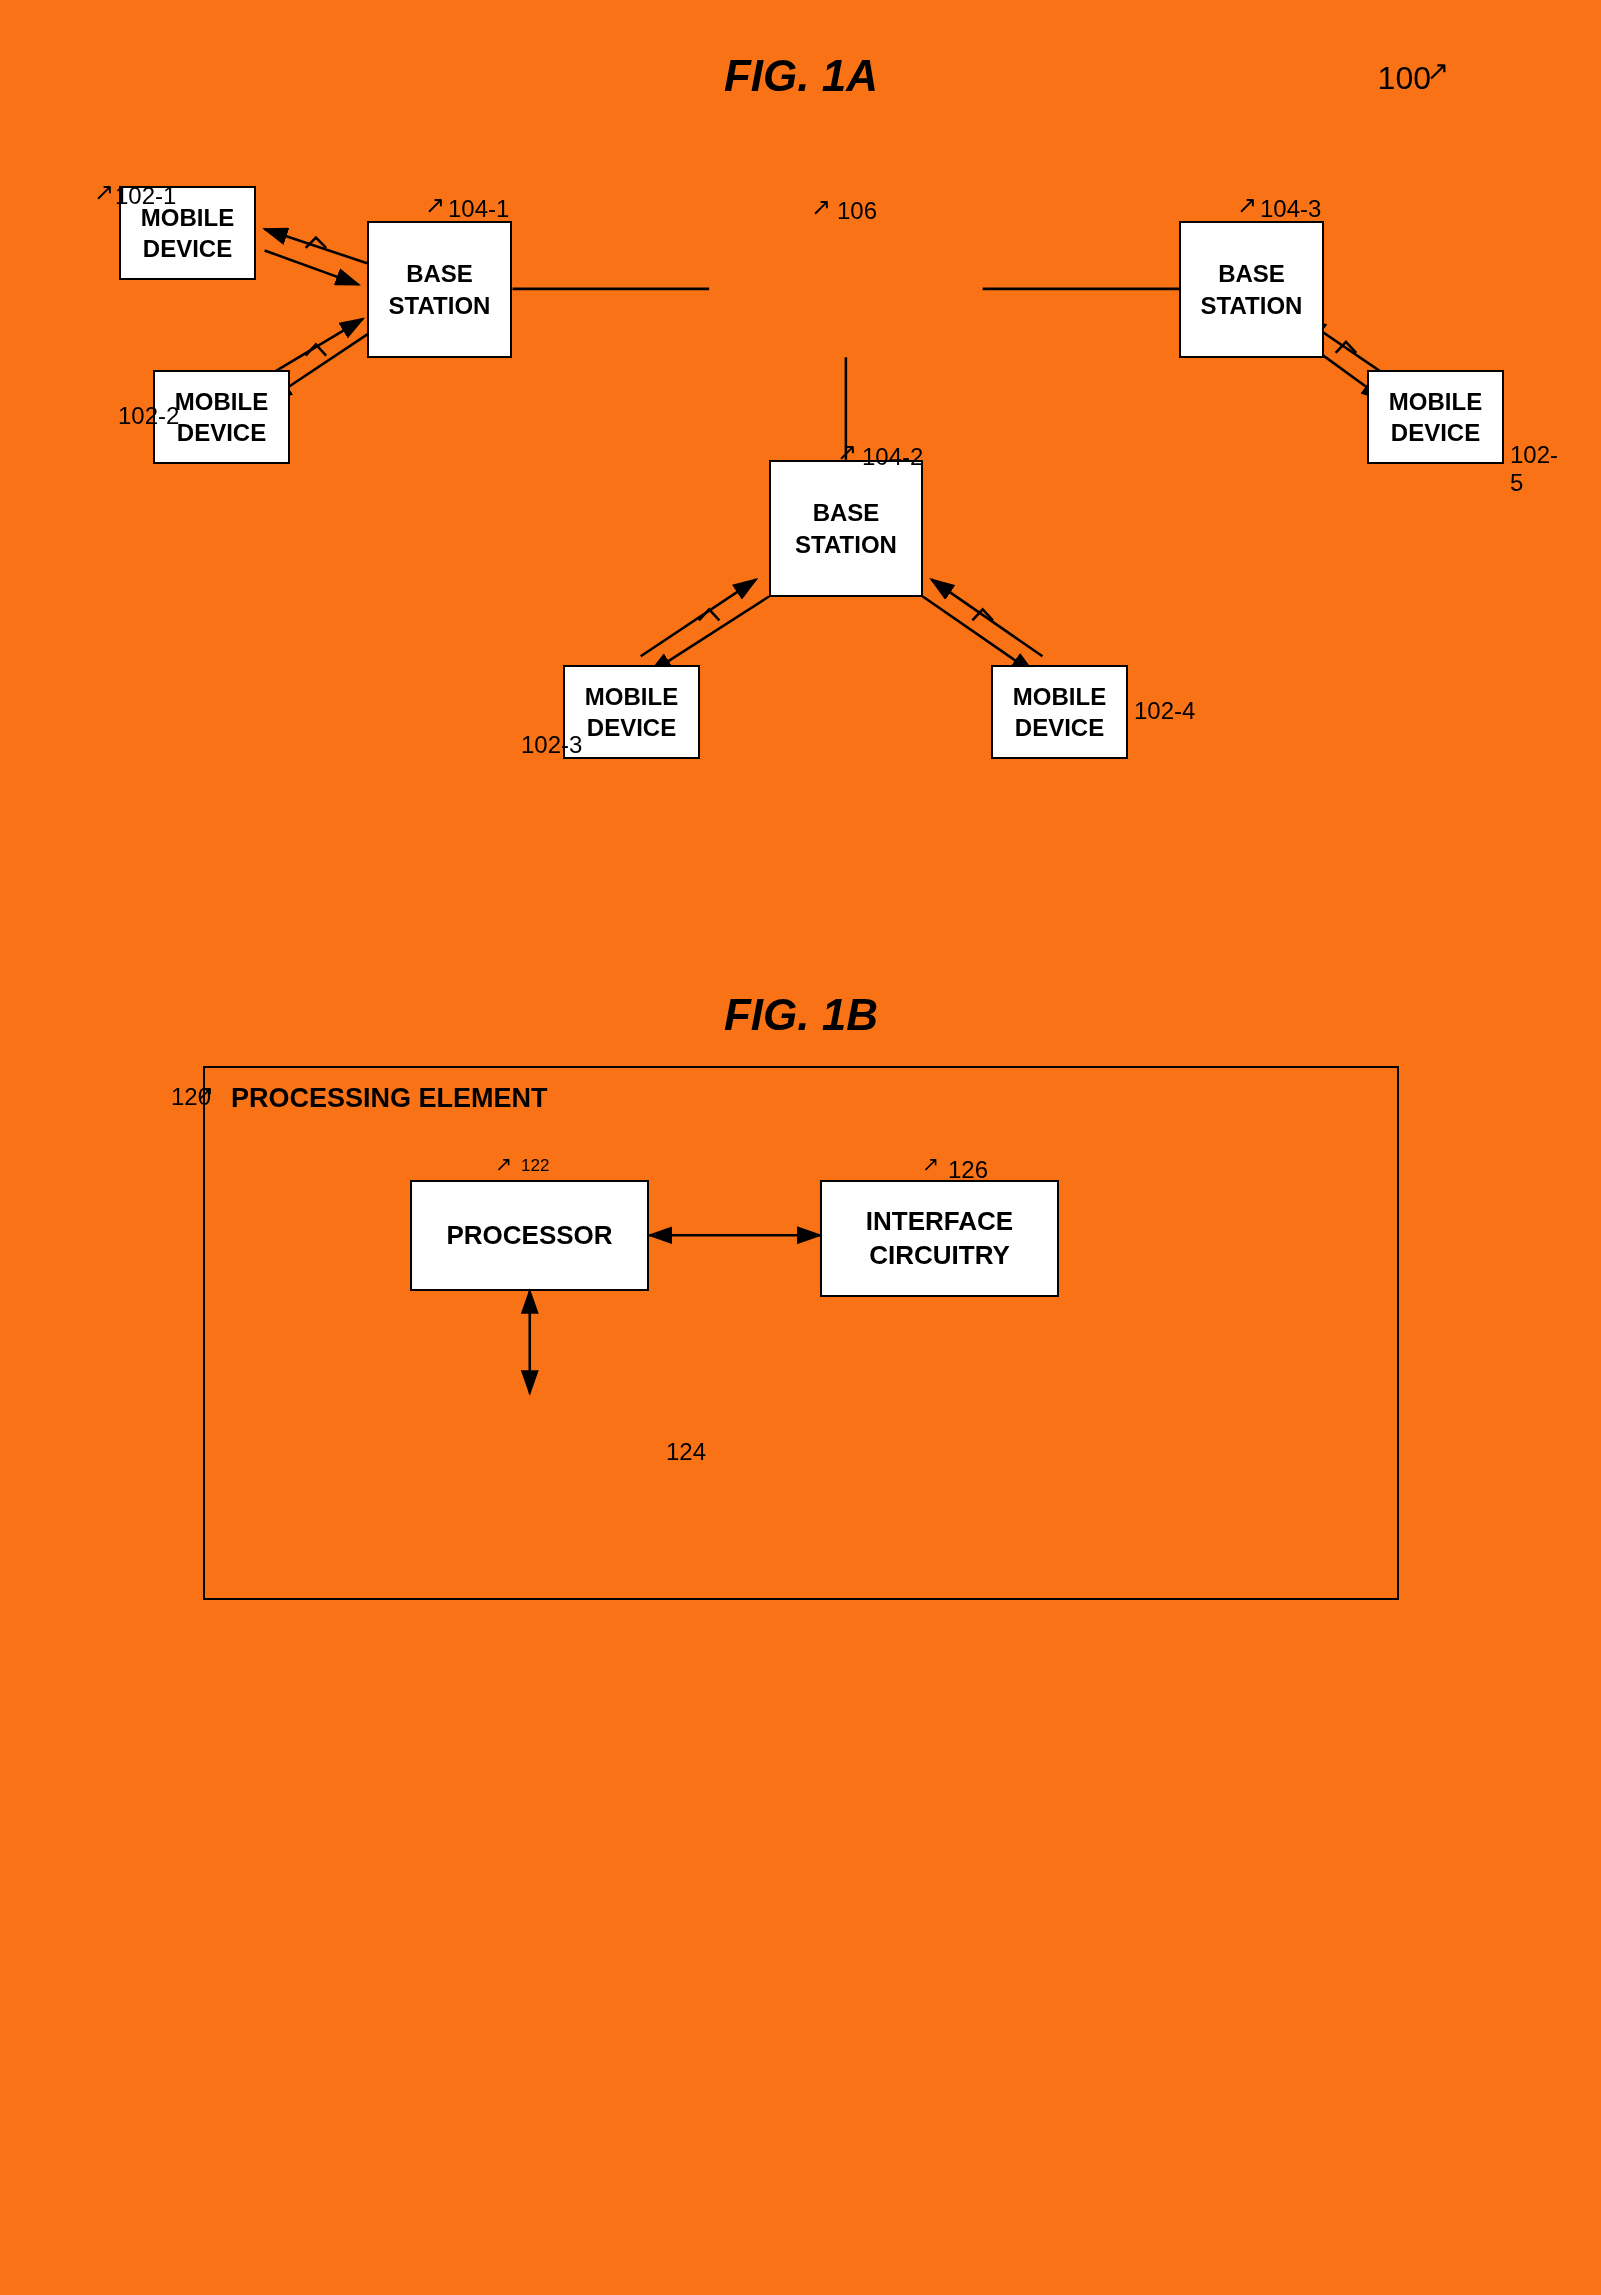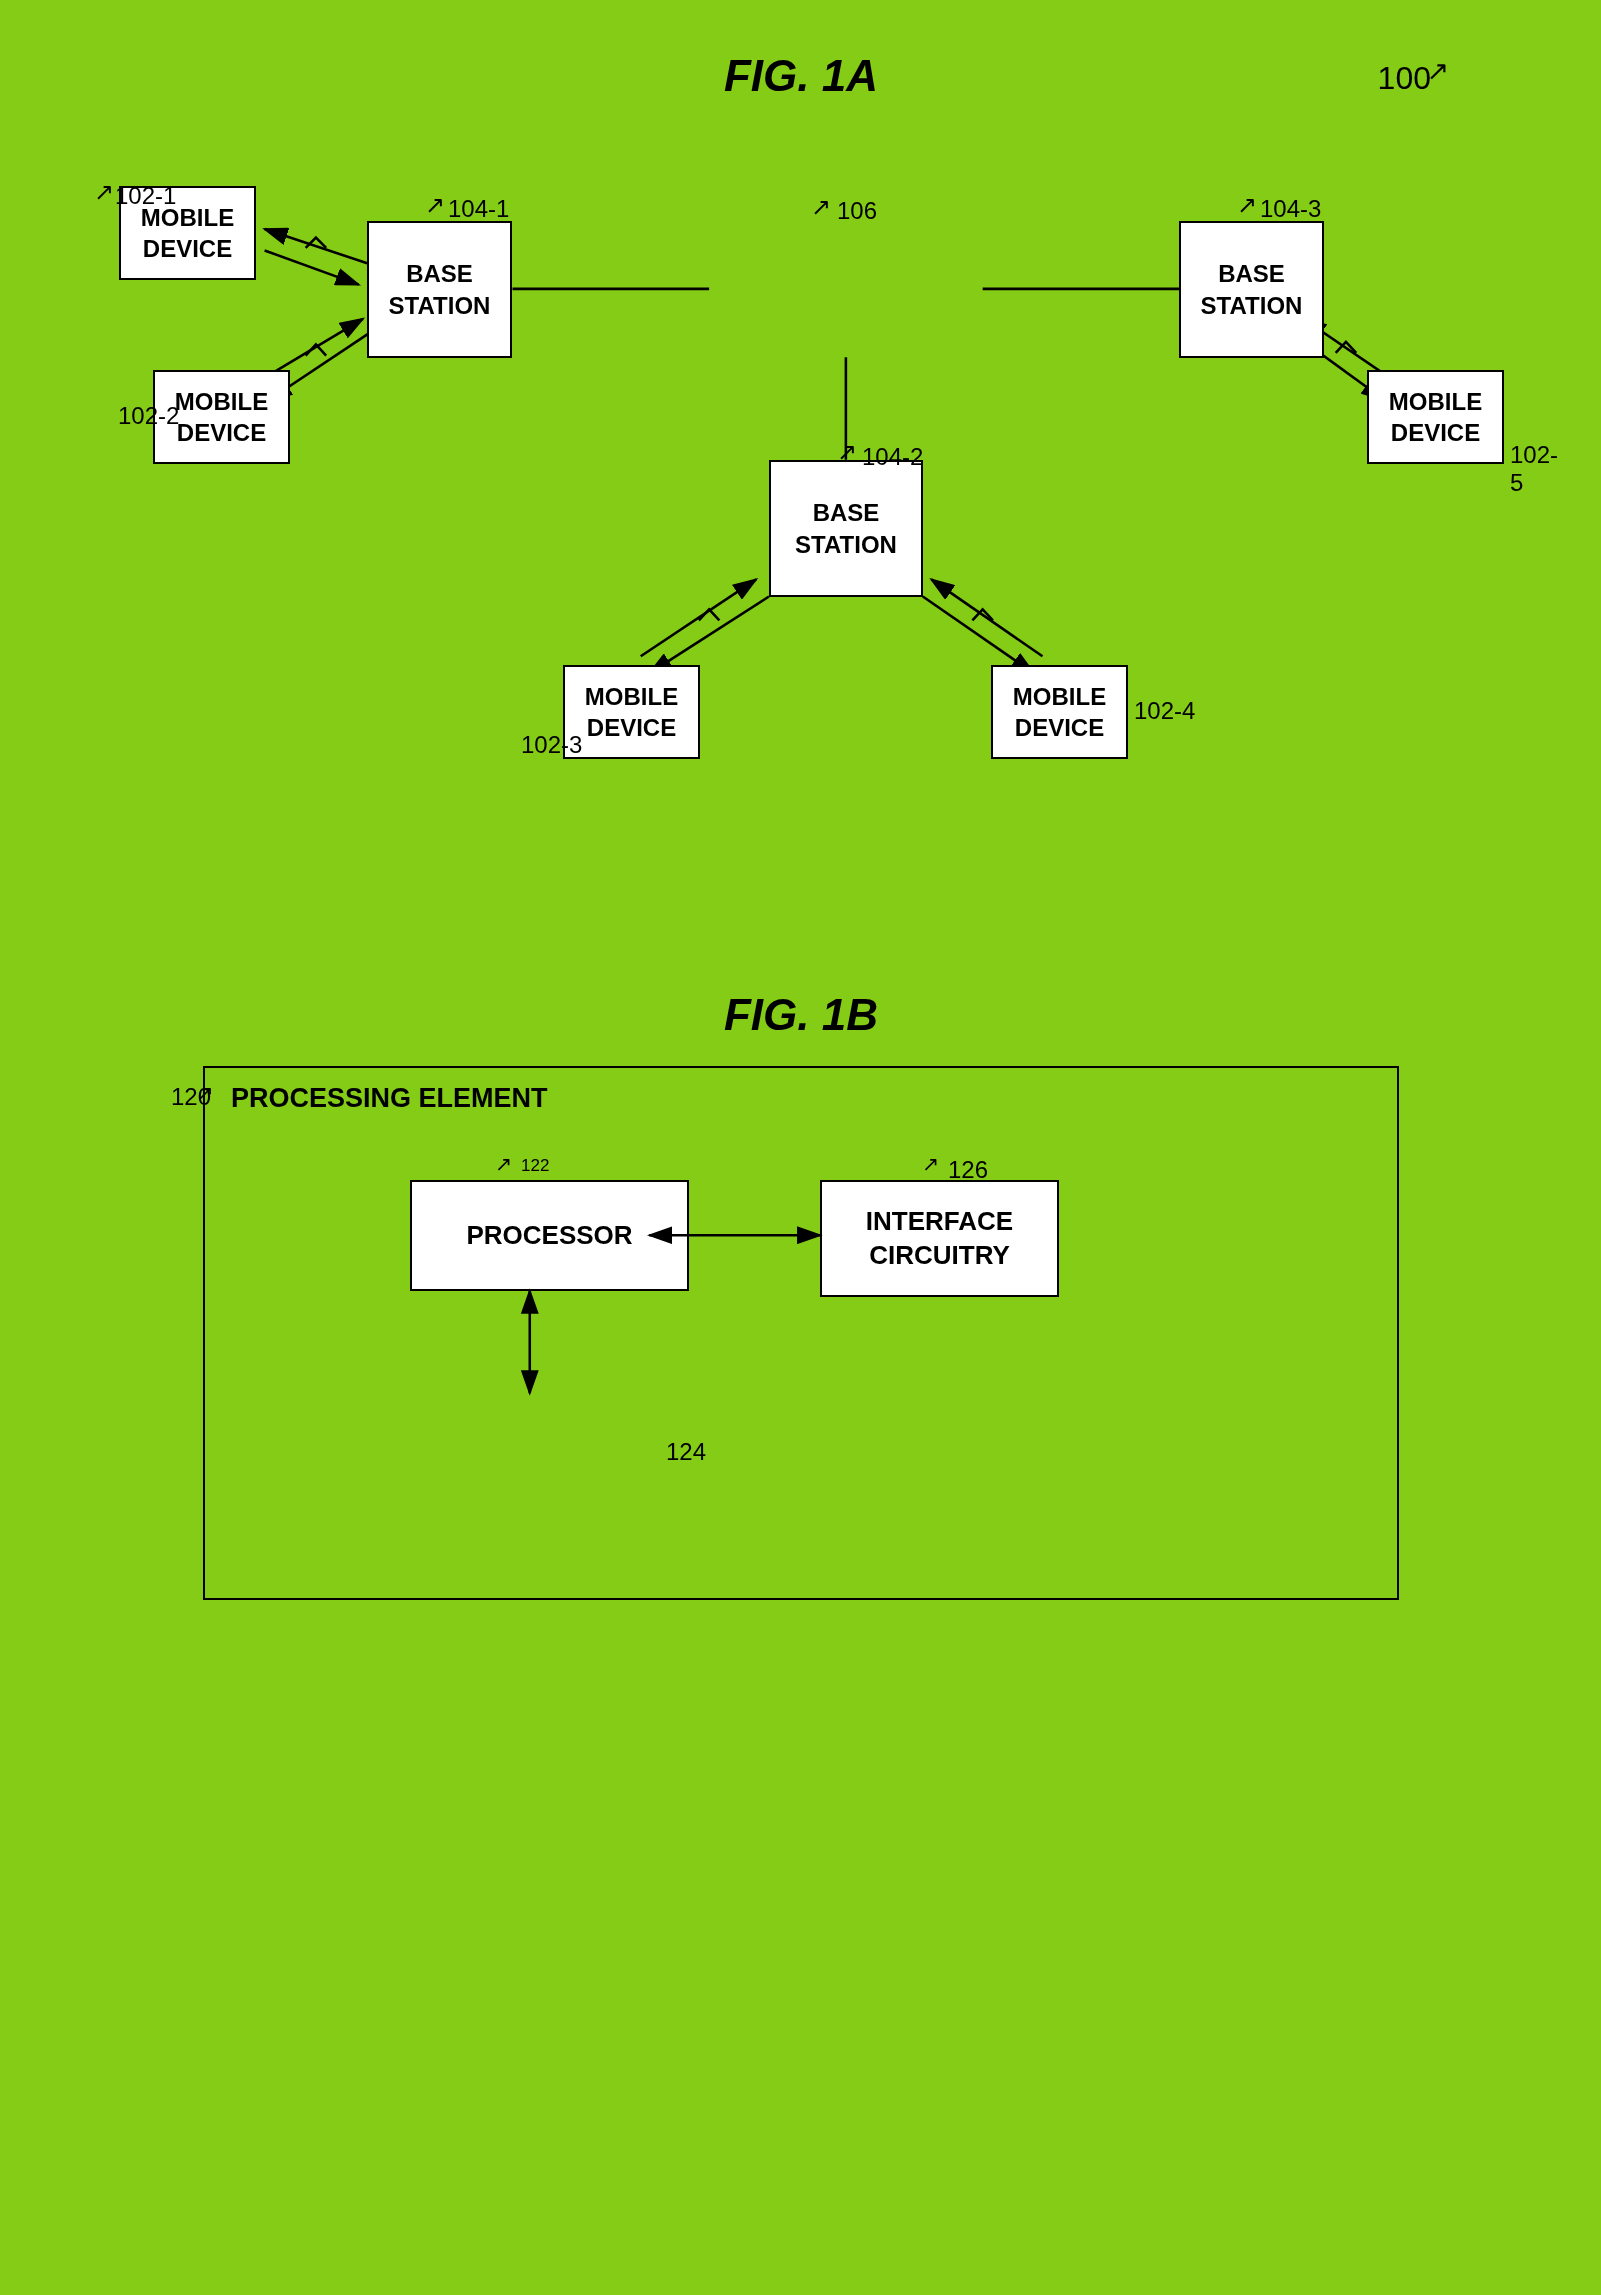--- a/index.html
+++ b/index.html
@@ -6,21 +6,21 @@
     body {
       background: #fff;
       font-family: Arial, sans-serif;
       width: 1602px;
       min-height: 2295px;
       position: relative;
     }
     .page {
       width: 1602px;
       min-height: 2295px;
-      background: #84cc16;
+      background: #f97316;
       position: relative;
       padding: 51px 68px;
     }
 
     
     .fig-title {
       font-style: italic;
       font-size: 44px;
       font-weight: bold;
       text-align: center;
@@ -173,21 +173,21 @@
     </div>
 
     <div style="position:relative; width:1196px; margin: 0 auto; border:2.6px solid #000; min-height:495px; padding: 26px 34px 34px 34px;">
 
       <span style="font-size:27px; font-weight:bold; position:absolute; top:15.4px; left:26px;">PROCESSING ELEMENT</span>
       <span style="font-size:24px; position:absolute; top:15.4px; left:-34px;">120</span>
       <span style="font-size:20.5px; position:absolute; top:13px; left:-8.5px;">↗</span>
 
       <div style="position:relative; height:427px; margin-top:43px;">
 
-        <div class="box" style="left:171px; top:43px; width:279px; height:111px; font-size:26px; position:absolute;">
+        <div class="box" style="left:171px; top:43px; width:239px; height:111px; font-size:26px; position:absolute;">
           <span>PROCESSOR</span>
         </div>
         <span style="position:absolute; left:282px; top:19px; font-size:17px;">122</span>
         <span style="position:absolute; left:256px; top:15.4px; font-size:20.5px;">↗</span>
 
         <div class="box" style="left:581px; top:43px; width:239px; height:117px; font-size:26px; position:absolute;">
           <span>INTERFACE
 CIRCUITRY</span>
         </div>
         <span style="position:absolute; left:709px; top:19px; font-size:24px;">126</span>

